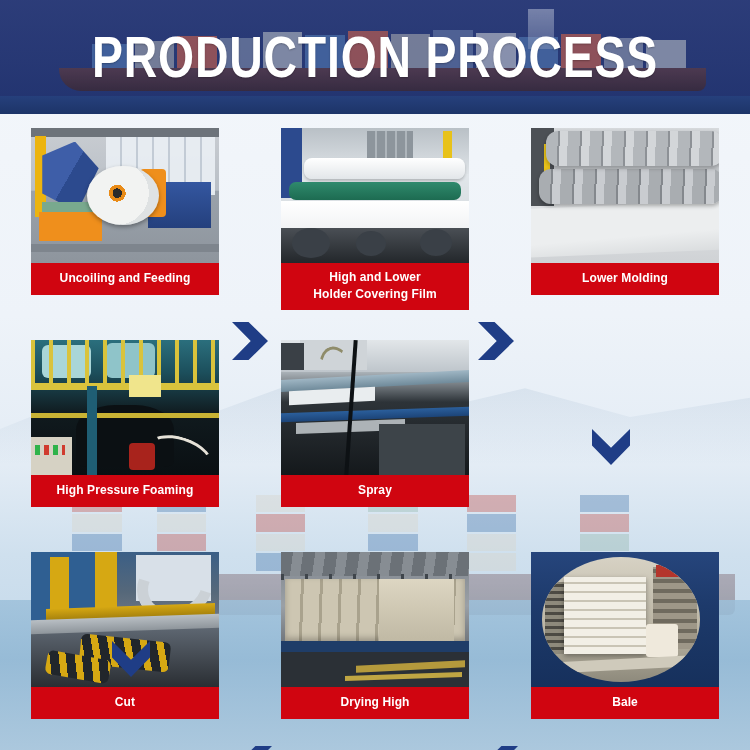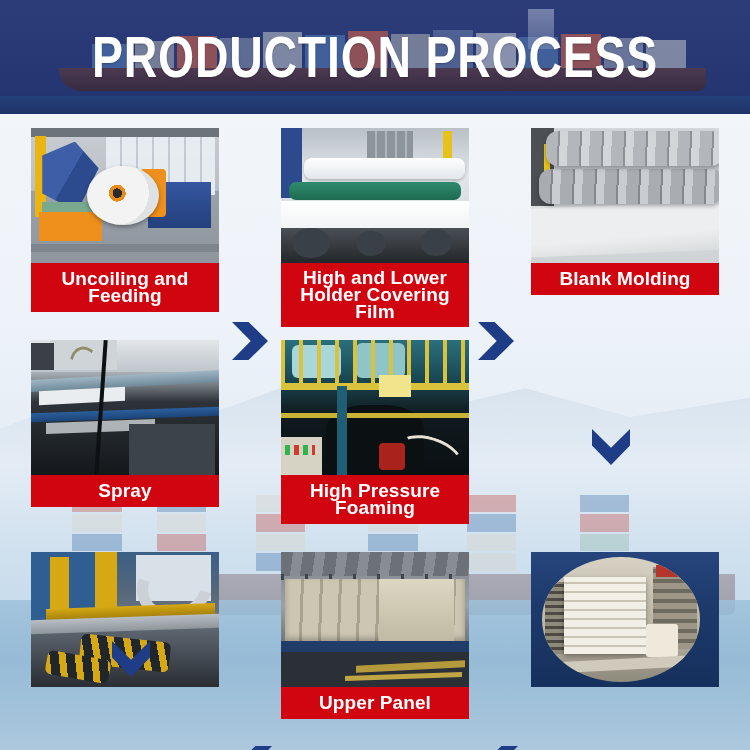--- a/index.html
+++ b/index.html
@@ -104,21 +104,21 @@
     position:relative;
     width:188px;height:135px;
     overflow:hidden;
     background:#8b8f94;
   }
   .caption{
     width:188px;box-sizing:border-box;
     background:#d00510;
     color:#ffffff;
     font-weight:bold;
-    font-size:19px;
+    font-size:12px;
     line-height:17px;
     text-align:center;
     padding:7px 2px 8px 2px;
     letter-spacing:.1px;
   }
   .caption.two-line{padding:6px 2px 7px 2px;}
   .caption.tight{font-size:13.5px;transform:scaleX(.97);transform-origin:center;}
   
   .arrow{
     position:absolute;
@@ -370,49 +370,29 @@
       <div class="card">
         <div class="photo">
           <div class="sc s3">
             <div class="b dark"></div>
               <div class="b ylw"></div>
             <div class="b plate"></div>
               <div class="b rollB"></div>
               <div class="b rollA"></div>
           </div>
         </div>
-        <div class="caption">Blank Molding</div>
+        <div class="caption">Lower Molding</div>
       </div>
     </div>
 
     <div class="arrow right a-r1c1"></div>
     <div class="arrow right a-r1c2"></div>
   </div>
 
   <div class="row">
-
-    <div class="cellwrap">
-      <div class="card">
-        <div class="photo">
-          <div class="sc s5">
-            <div class="b topw"></div>
-              <div class="b unit"></div>
-              <div class="b dark1"></div>
-            <div class="b beam1"></div>
-              <div class="b panelw"></div>
-            <div class="b beam2"></div>
-              <div class="b plate2"></div>
-            <div class="b mach"></div>
-              <div class="b hoseB"></div>
-              <div class="b hoseA"></div>
-          </div>
-        </div>
-        <div class="caption">Spray</div>
-      </div>
-    </div>
 
     <div class="cellwrap">
       <div class="card">
         <div class="photo">
           <div class="sc s4">
             <div class="b tankA"></div>
               <div class="b tankB"></div>
               <div class="b cage"></div>
             <div class="b ybar"></div>
               <div class="b tag"></div>
@@ -422,20 +402,40 @@
             <div class="b panel"></div>
               <div class="b btns"></div>
             <div class="b red"></div>
               <div class="b hose"></div>
           </div>
         </div>
         <div class="caption">High Pressure Foaming</div>
       </div>
     </div>
 
+    <div class="cellwrap">
+      <div class="card">
+        <div class="photo">
+          <div class="sc s5">
+            <div class="b topw"></div>
+              <div class="b unit"></div>
+              <div class="b dark1"></div>
+            <div class="b beam1"></div>
+              <div class="b panelw"></div>
+            <div class="b beam2"></div>
+              <div class="b plate2"></div>
+            <div class="b mach"></div>
+              <div class="b hoseB"></div>
+              <div class="b hoseA"></div>
+          </div>
+        </div>
+        <div class="caption">Spray</div>
+      </div>
+    </div>
+
 
     <div class="arrow left a-r2c3"></div>
     <div class="arrow left a-r2c2"></div>
   </div>
 
   <div class="row">
 
     <div class="cellwrap">
       <div class="card">
         <div class="photo">
@@ -444,55 +444,57 @@
               <div class="b winr"></div>
               <div class="b duct"></div>
             <div class="b gan1"></div>
               <div class="b gan2"></div>
             <div class="b arm"></div>
               <div class="b plateS"></div>
             <div class="b chain"></div>
               <div class="b chain2"></div>
           </div>
         </div>
+        <div class="caption">Cut</div>
       </div>
     </div>
 
     <div class="cellwrap">
       <div class="card">
         <div class="photo">
           <div class="sc s8">
             <div class="b roof"></div>
               <div class="b hang"></div>
             <div class="b panels"></div>
               <div class="b panelbig"></div>
             <div class="b rail8"></div>
               <div class="b frame8"></div>
             <div class="b rod"></div>
               <div class="b rod2"></div>
           </div>
         </div>
-        <div class="caption">Upper Panel</div>
+        <div class="caption">Drying High</div>
       </div>
     </div>
 
     <div class="cellwrap">
       <div class="card">
         <div class="photo">
           <div class="sc s9">
             <div class="b port">
               <div class="fins"></div>
               <div class="right"></div>
               <div class="redbits"></div>
               <div class="stackp"></div>
               <div class="bag"></div>
               <div class="shelf"></div>
             </div>
           </div>
         </div>
+        <div class="caption">Bale</div>
       </div>
     </div>
 
   </div>
 
   <div class="arrow down a-d-press" style="position:absolute;"></div>
   <div class="arrow down a-d-foam" style="position:absolute;"></div>
 </div>
 
 </body></html>

